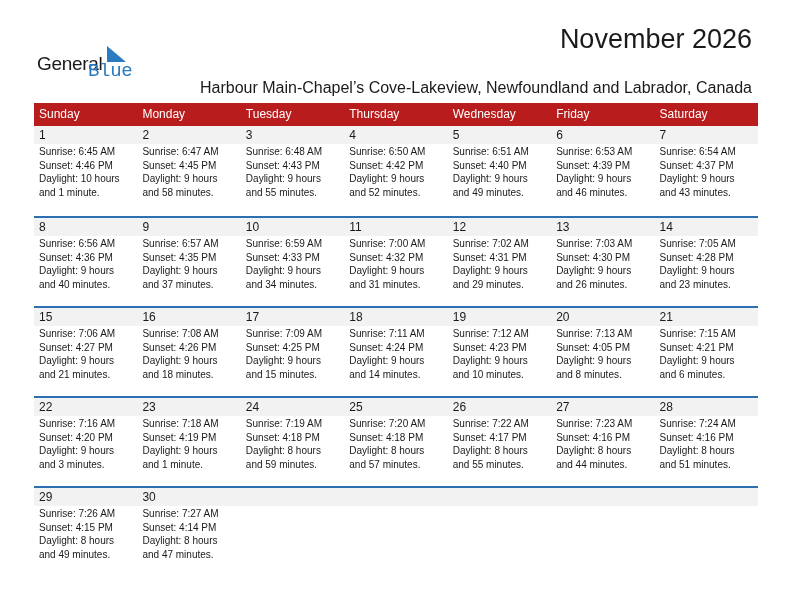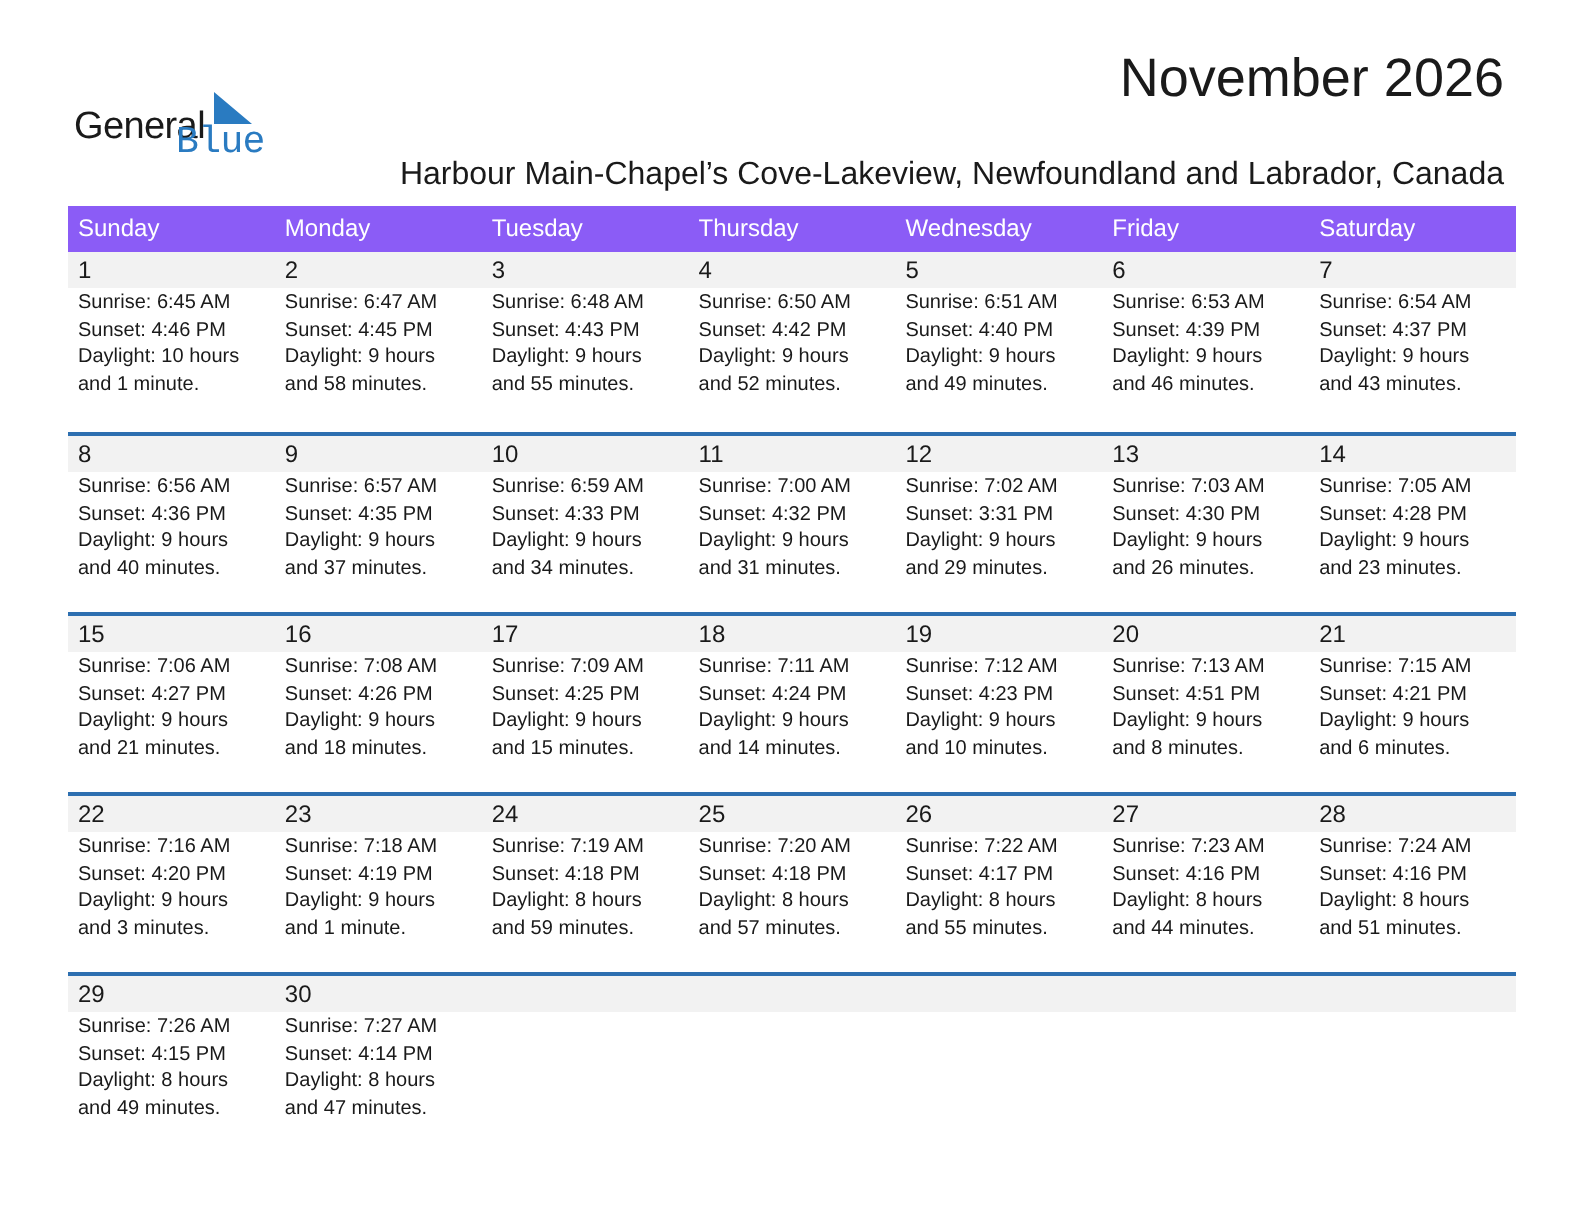--- a/index.html
+++ b/index.html
@@ -9,21 +9,21 @@
   .logo { position: absolute; left: 37px; top: 43px; width: 100px; height: 40px; }
   .logo .general { position: absolute; left: 0; top: 10px; font-size: 19px; color: #1a1a1a; letter-spacing: -0.3px; }
   .logo .blue { position: absolute; left: 51px; top: 17px; font-size: 19px; color: #2a7bc1; letter-spacing: -0.3px; font-family: Liberation Mono, monospace; }
   .logo .tri { position: absolute; left: 70px; top: 3px; width: 0; height: 0;
     border-left: 19px solid transparent; border-bottom: 16px solid #2a7bc1; transform: scaleX(-1); }
 
   .month-title { position: absolute; right: 40px; top: 24px; font-size: 27px; color: #1a1a1a; }
   .location { position: absolute; right: 40px; top: 79px; font-size: 16px; color: #1a1a1a; }
 
   .calendar { position: absolute; left: 34px; top: 103px; width: 724px; }
-  .header-row { display: grid; grid-template-columns: repeat(7, 1fr); background: #8b5cf6; height: 23px; }
+  .header-row { display: grid; grid-template-columns: repeat(7, 1fr); background: #b91c1c; height: 23px; }
   .header-cell { color: #ffffff; font-size: 12px; padding-left: 5px; line-height: 23px; }
 
   .week { border-top: 2px solid #2d6fb0; height: 90px; }
   .week:first-of-type { border-top: none; }
   .week-nums { display: grid; grid-template-columns: repeat(7, 1fr); background: #f2f2f2; height: 18px; }
   .week-body { display: grid; grid-template-columns: repeat(7, 1fr); }
   .day-num { font-size: 12px; padding-left: 5px; line-height: 18px; color: #1a1a1a; }
   .day-info { font-size: 10px; line-height: 13.5px; padding-left: 5px; padding-top: 1px; color: #1a1a1a; }
   .day-info div { white-space: nowrap; }
 </style>
@@ -135,21 +135,21 @@
             <div>and 34 minutes.</div>
           </div>
           <div class="day-info">
             <div>Sunrise: 7:00 AM</div>
             <div>Sunset: 4:32 PM</div>
             <div>Daylight: 9 hours</div>
             <div>and 31 minutes.</div>
           </div>
           <div class="day-info">
             <div>Sunrise: 7:02 AM</div>
-            <div>Sunset: 3:31 PM</div>
+            <div>Sunset: 4:31 PM</div>
             <div>Daylight: 9 hours</div>
             <div>and 29 minutes.</div>
           </div>
           <div class="day-info">
             <div>Sunrise: 7:03 AM</div>
             <div>Sunset: 4:30 PM</div>
             <div>Daylight: 9 hours</div>
             <div>and 26 minutes.</div>
           </div>
           <div class="day-info">
@@ -196,21 +196,21 @@
             <div>and 14 minutes.</div>
           </div>
           <div class="day-info">
             <div>Sunrise: 7:12 AM</div>
             <div>Sunset: 4:23 PM</div>
             <div>Daylight: 9 hours</div>
             <div>and 10 minutes.</div>
           </div>
           <div class="day-info">
             <div>Sunrise: 7:13 AM</div>
-            <div>Sunset: 4:51 PM</div>
+            <div>Sunset: 4:05 PM</div>
             <div>Daylight: 9 hours</div>
             <div>and 8 minutes.</div>
           </div>
           <div class="day-info">
             <div>Sunrise: 7:15 AM</div>
             <div>Sunset: 4:21 PM</div>
             <div>Daylight: 9 hours</div>
             <div>and 6 minutes.</div>
           </div>
         </div>

